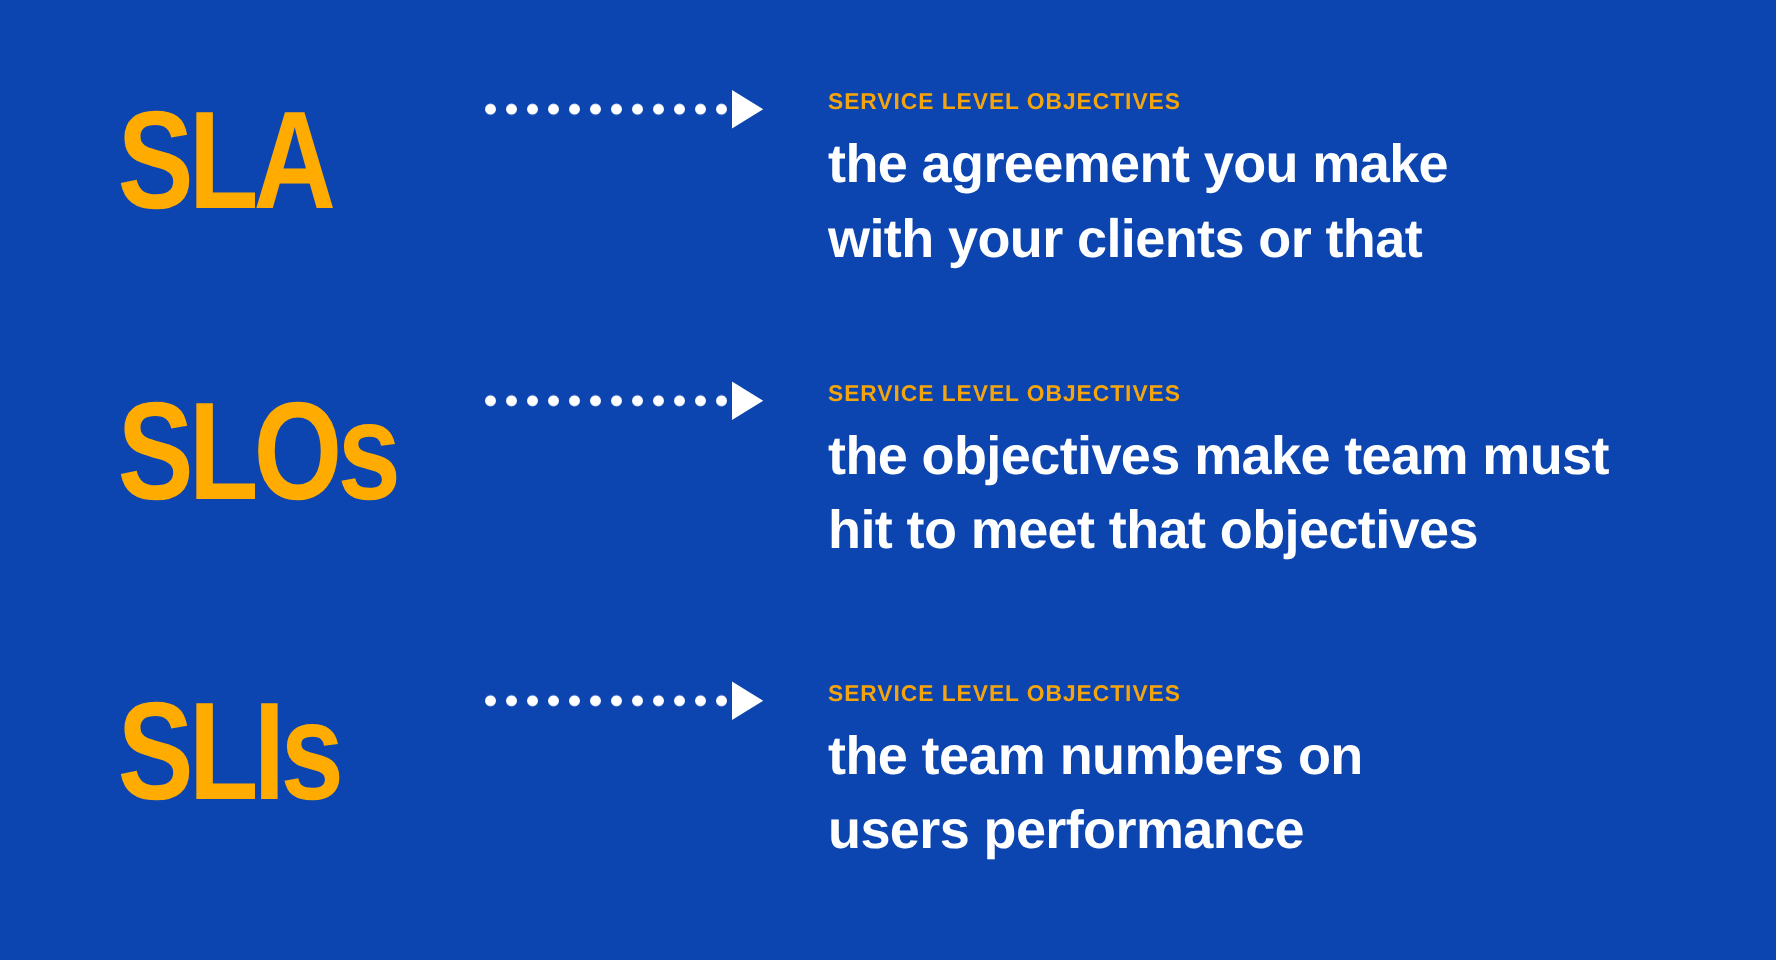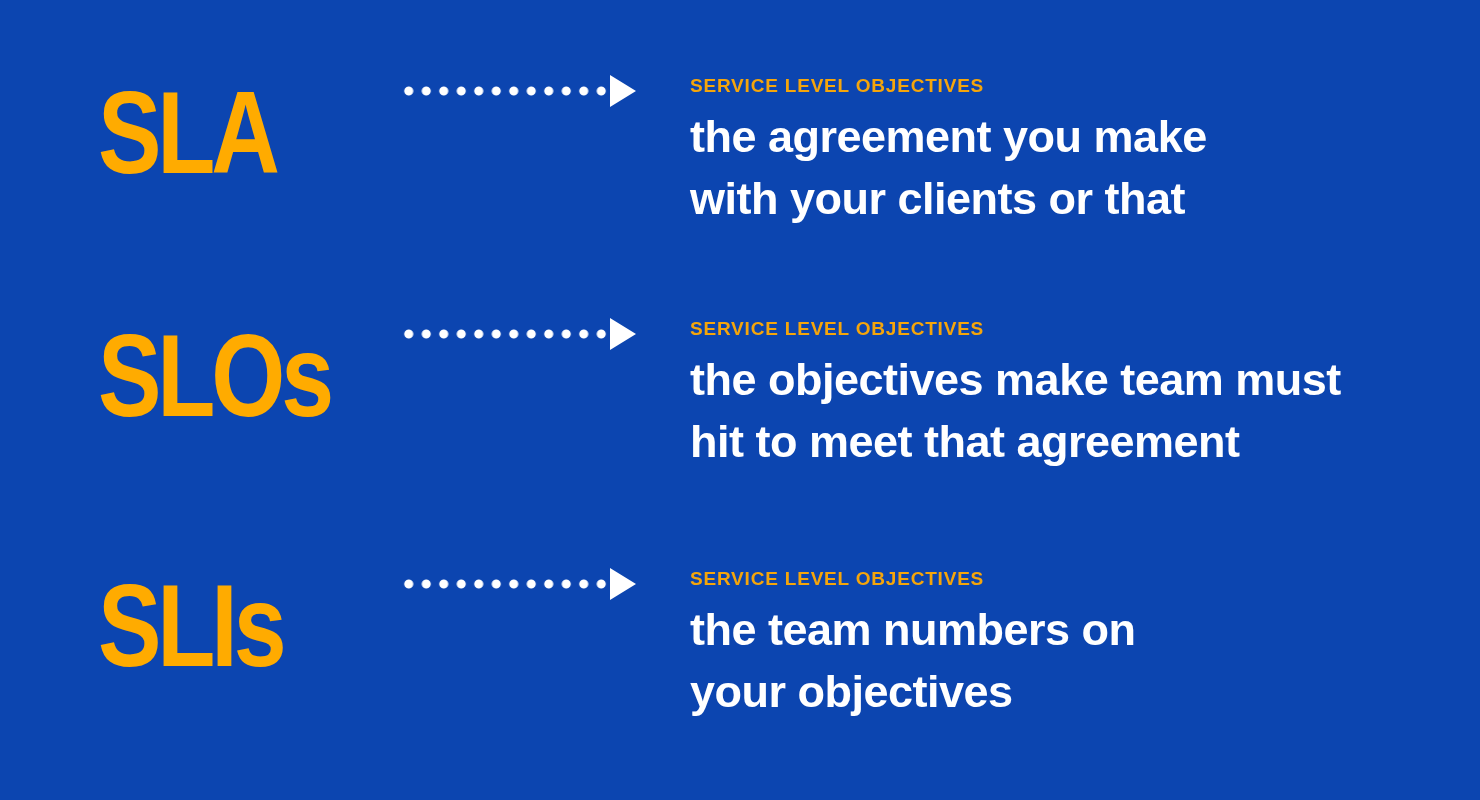--- a/index.html
+++ b/index.html
@@ -116,35 +116,35 @@
       <span class="term">SLOs</span>
     </div>
     <div class="arrow-cell">
       <div class="dots"></div>
       <div class="head"></div>
     </div>
     <div class="text-cell">
       <div class="label">SERVICE LEVEL OBJECTIVES</div>
       <div class="desc">
         <div class="desc-line">the objectives make team must</div>
-        <div class="desc-line">hit to meet that agreement</div>
+        <div class="desc-line">hit to meet that objectives</div>
       </div>
     </div>
   </section>
 
   <section class="row row-3">
     <div class="term-cell">
       <span class="term">SLIs</span>
     </div>
     <div class="arrow-cell">
       <div class="dots"></div>
       <div class="head"></div>
     </div>
     <div class="text-cell">
       <div class="label">SERVICE LEVEL OBJECTIVES</div>
       <div class="desc">
         <div class="desc-line">the team numbers on</div>
-        <div class="desc-line">your objectives</div>
+        <div class="desc-line">users performance</div>
       </div>
     </div>
   </section>
 
 </div>
 
 </body></html>

